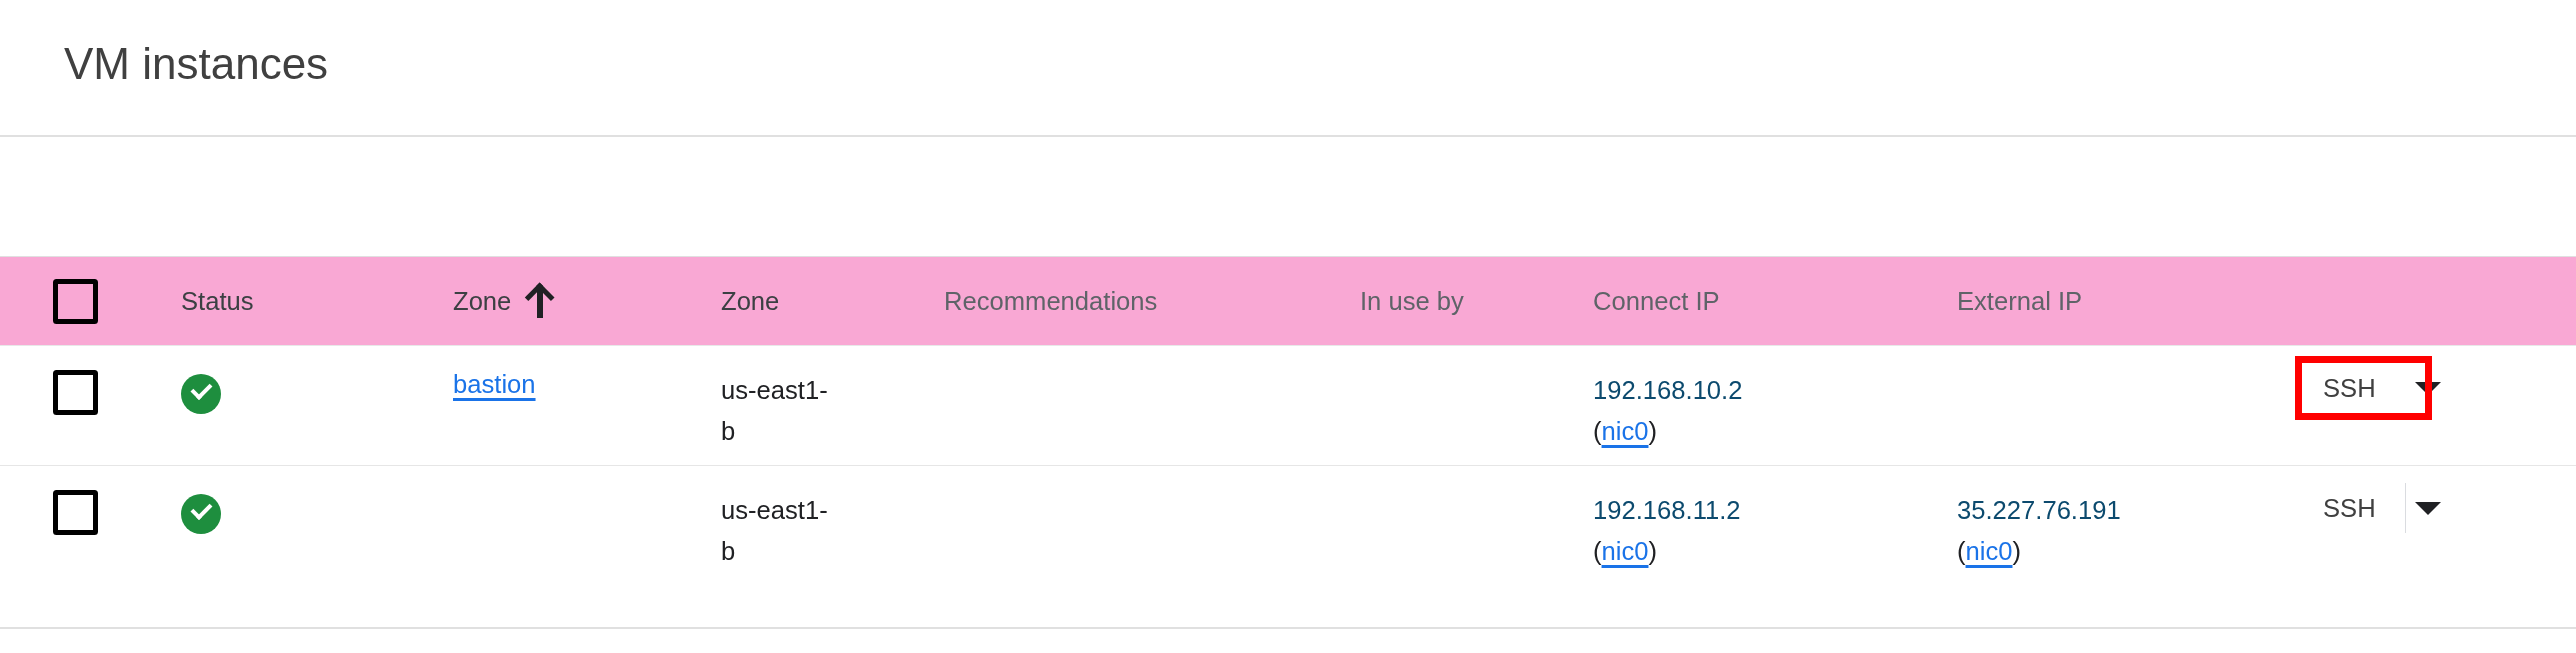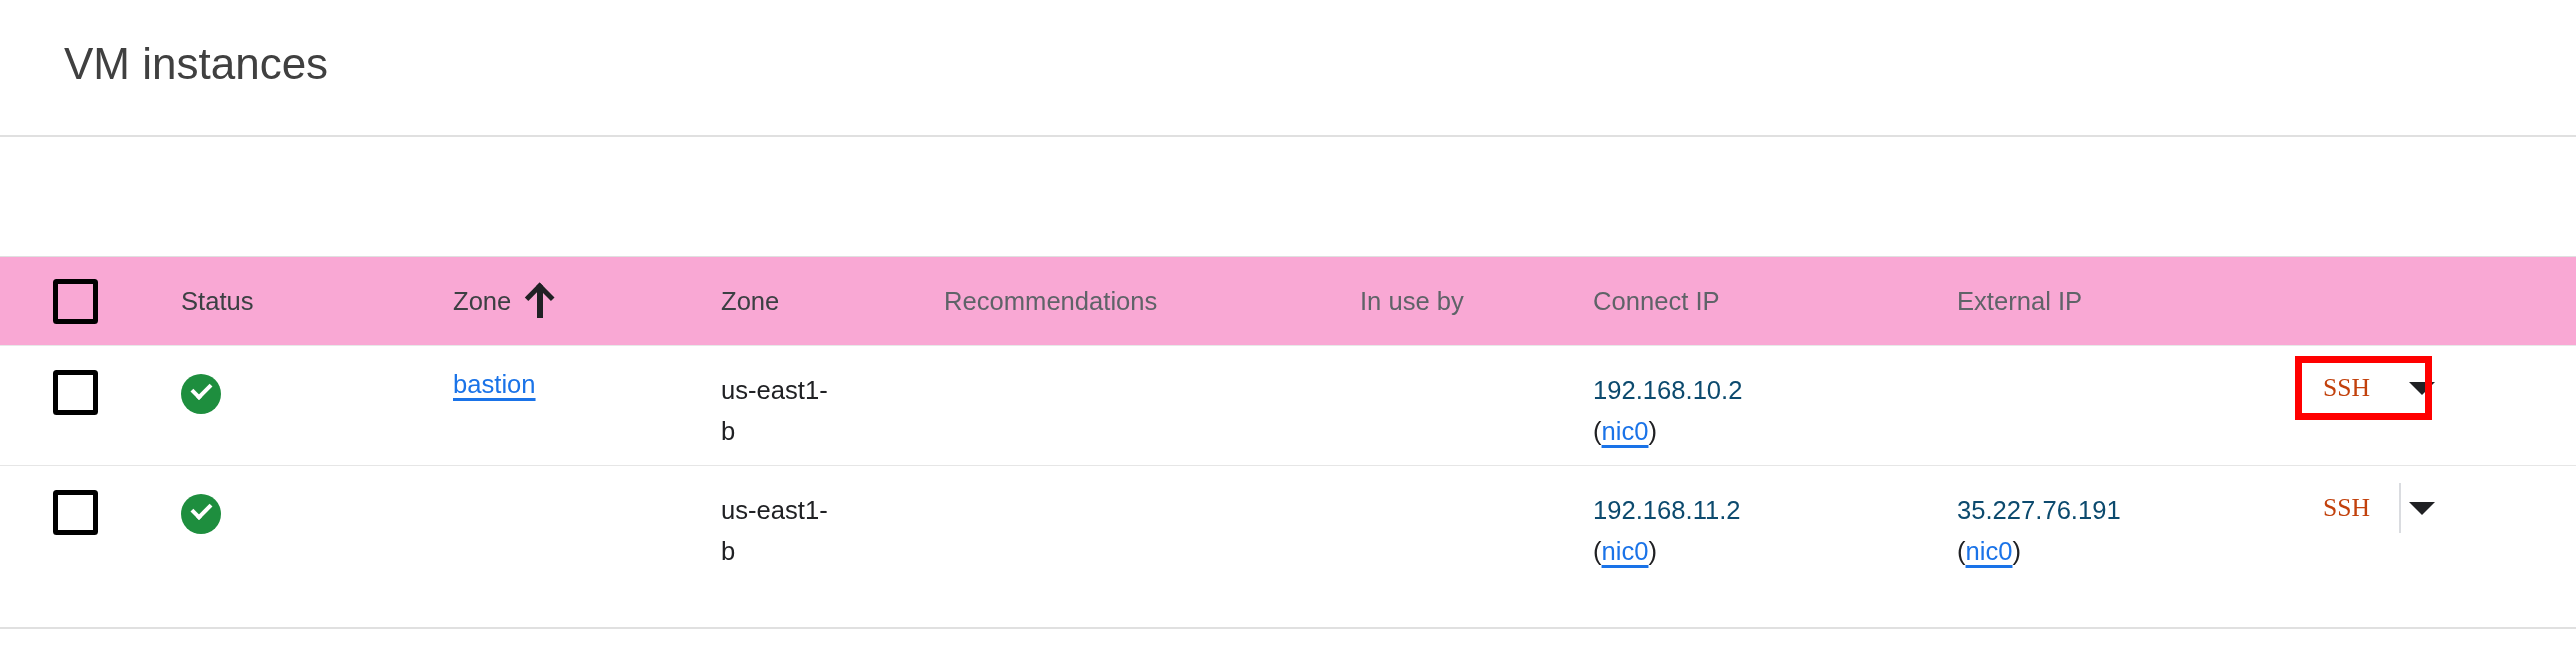--- a/index.html
+++ b/index.html
@@ -245,27 +245,27 @@
   .ip-nic { color: #202124; white-space: nowrap; }
 
   .connect-wrap {
     display: flex;
     align-items: center;
     margin-top: 17.4px;
     position: relative;
   }
   .ssh-btn {
     font-size: 25.6px;
-    color: #c2410c;
+    color: #404040;
     font-weight: 500;
     padding: 9.3px 21px;
     background: transparent;
     border: none;
     cursor: pointer;
-    font-family: Liberation Serif, serif;
+    font-family: Liberation Sans, sans-serif;
     white-space: nowrap;
   }
   .ssh-divider {
     width: 1.7px;
     height: 50px;
     background: #dadce0;
     margin: 0 4.6px 0 8.1px;
     flex: none;
   }
   .caret {

